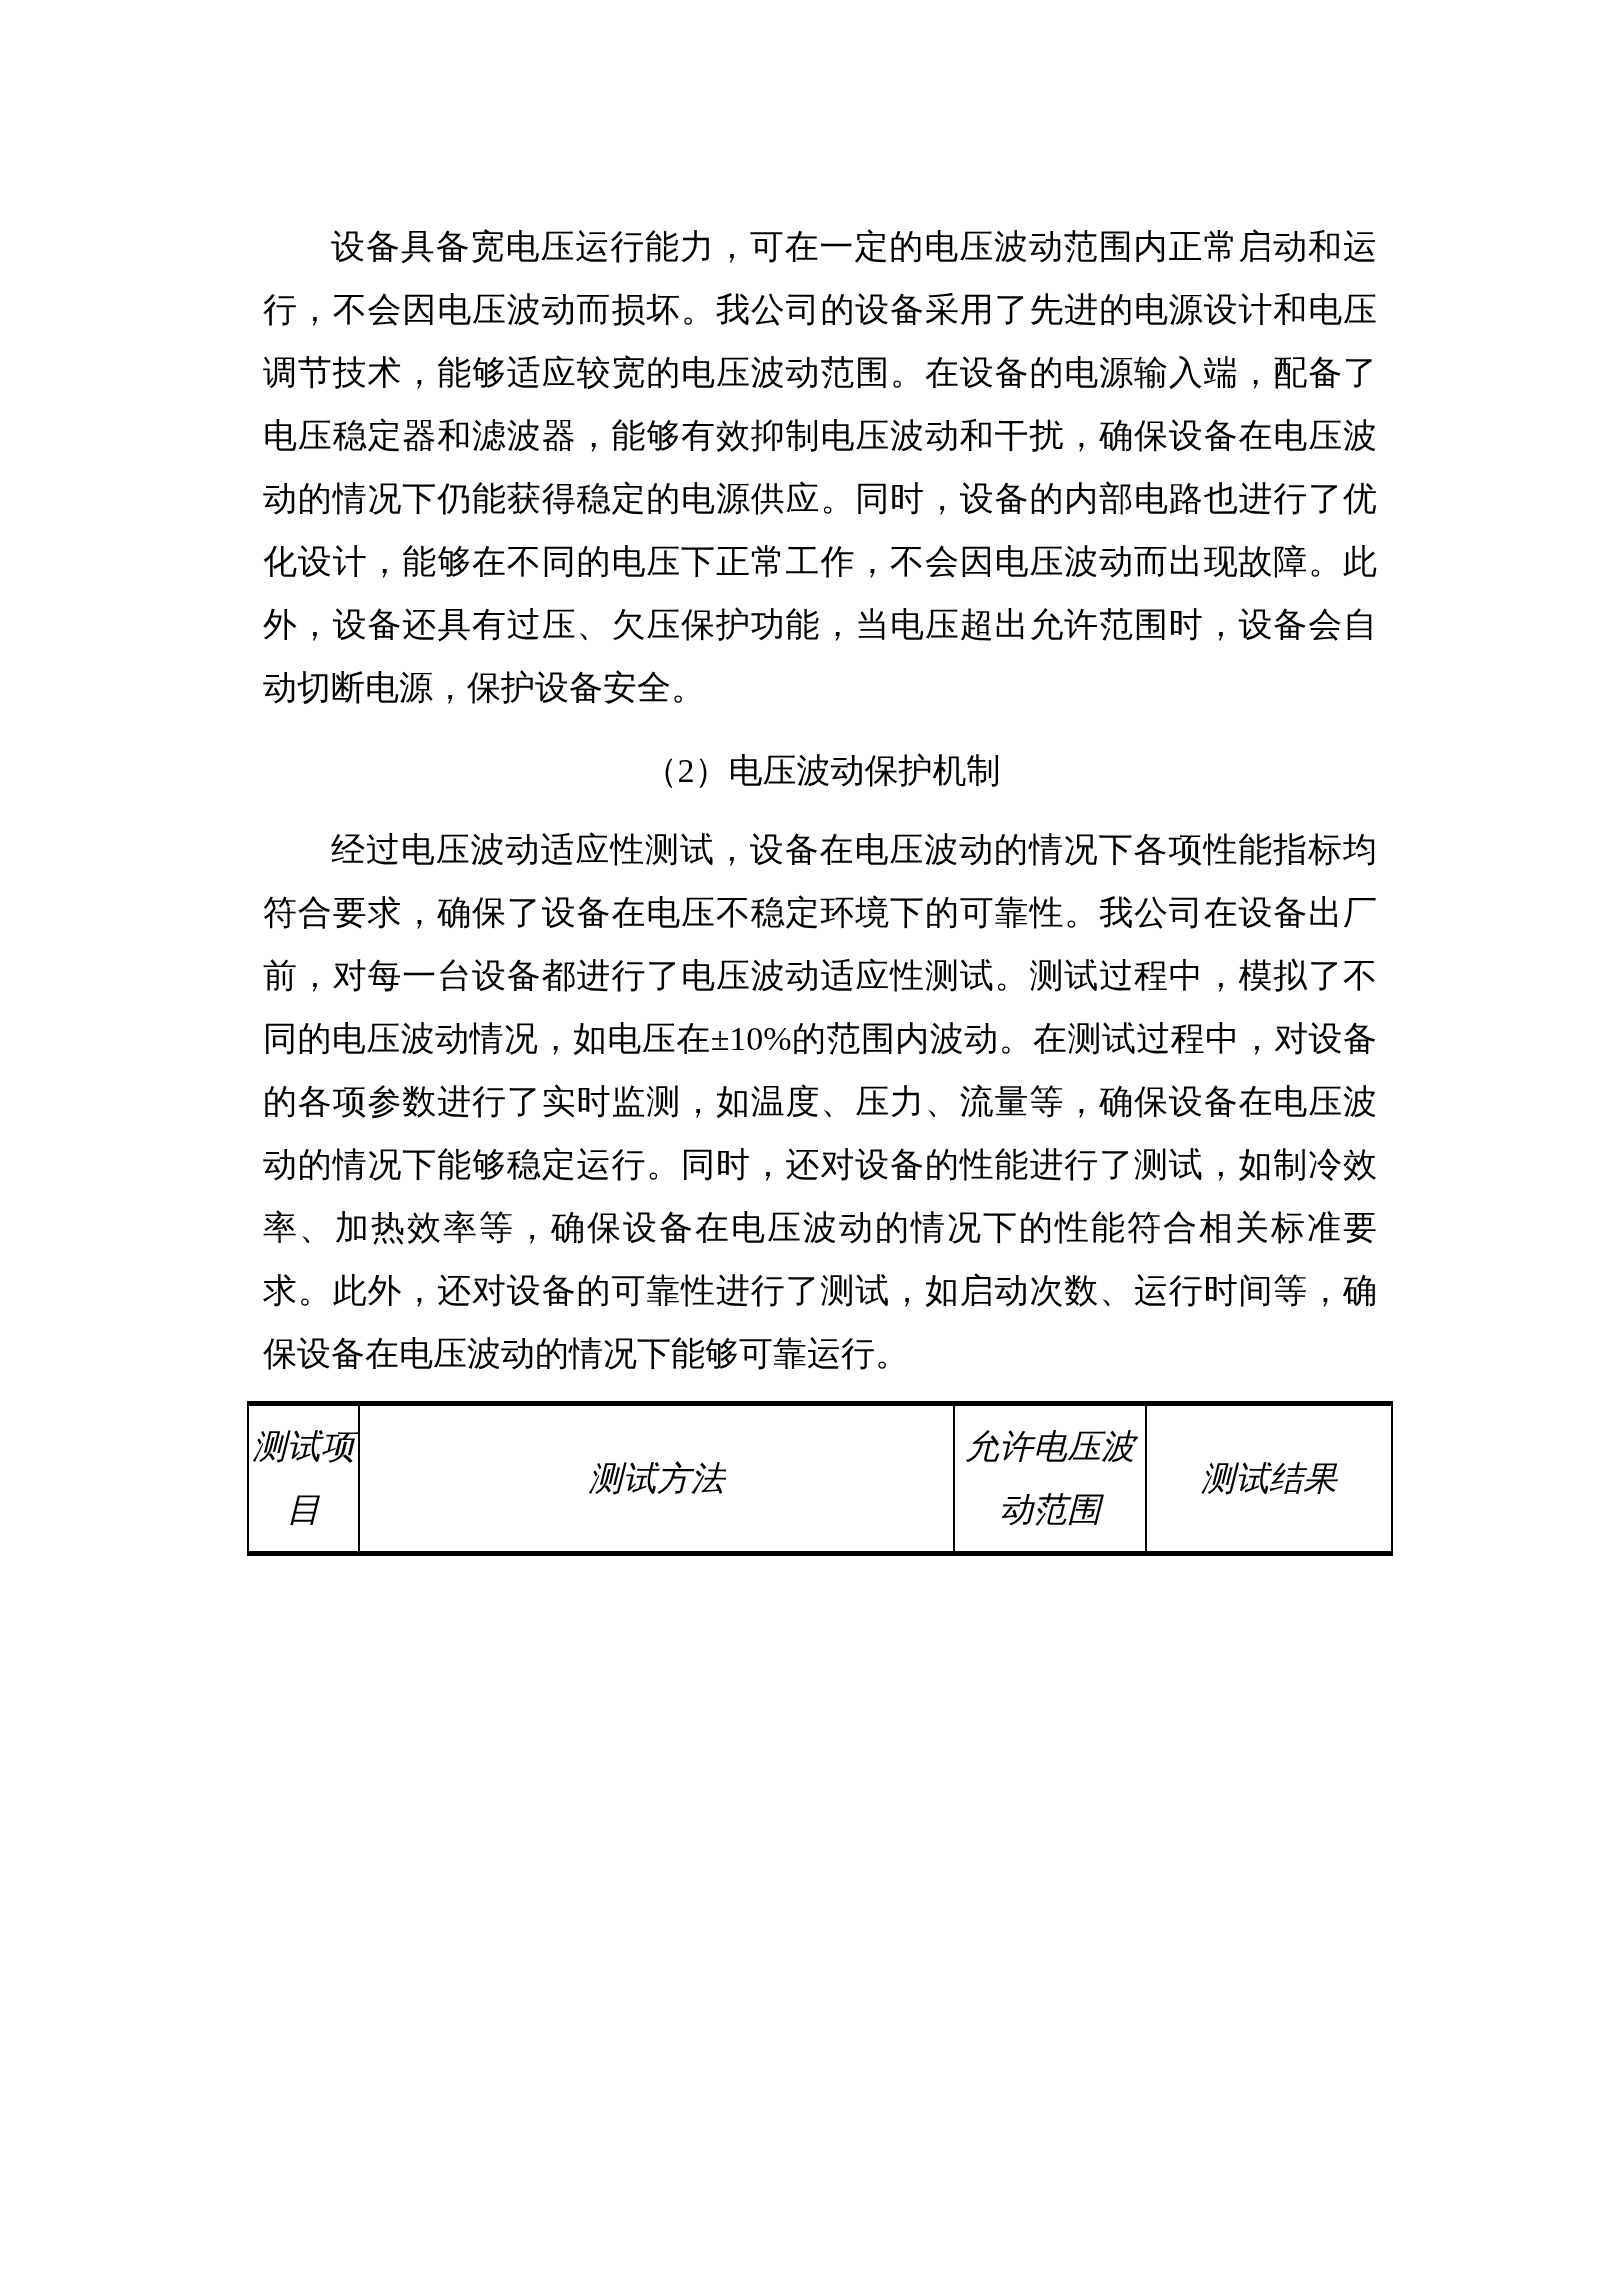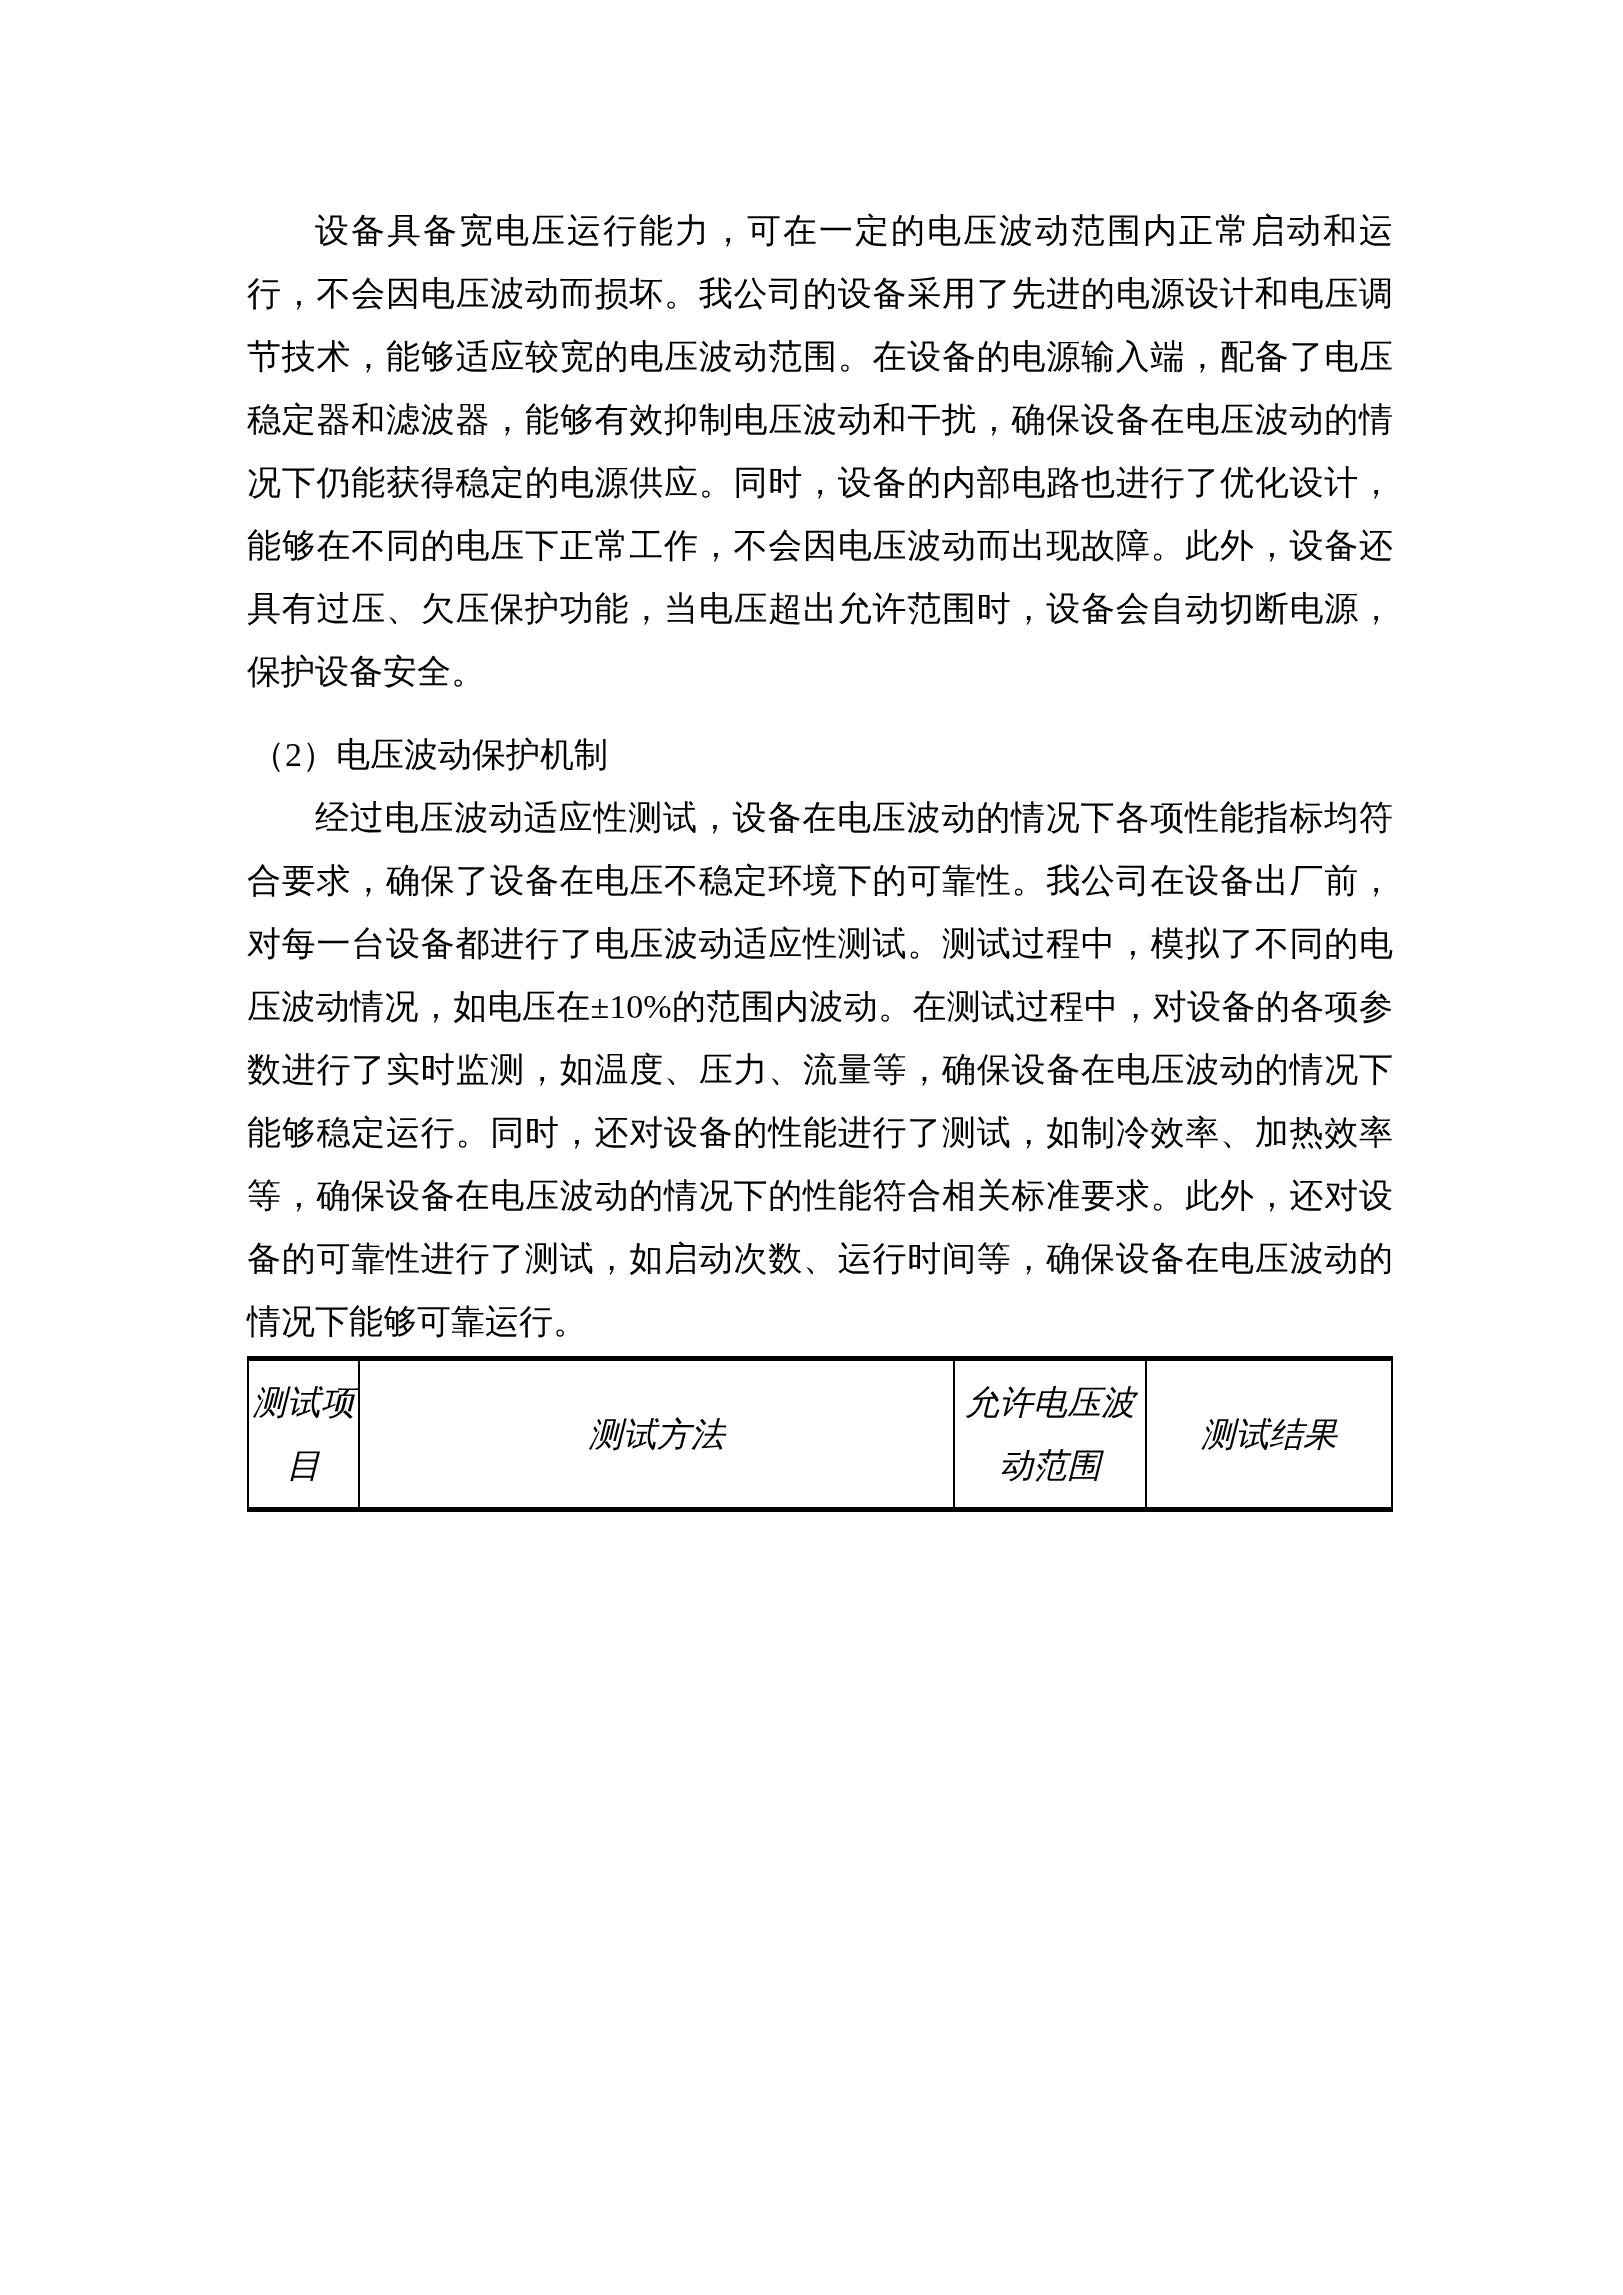--- a/index.html
+++ b/index.html
@@ -18,30 +18,30 @@
   }
   .text-block {
     position: absolute;
     left: 247px;
     top: 199px;
     width: 1146px;
     font-size: 34px;
     line-height: 63px;
   }
   p.body-para {
-    margin: 0;
+    margin: 16px;
     text-align: justify;
     text-justify: inter-character;
     text-indent: 68px;
     word-break: break-all;
   }
   p.heading-para {
     margin: 19.6px 0 0 0;
     text-indent: 3.9px;
-    text-align: left;
+    text-align: center;
   }
   table.test-table {
     margin-top: 3.9px;
     width: 1146px;
     table-layout: fixed;
     border-collapse: collapse;
     border-top: 5.2px solid #000000;
     border-bottom: 5.2px solid #000000;
     border-left: 2px solid #000000;
     border-right: 2px solid #000000;

